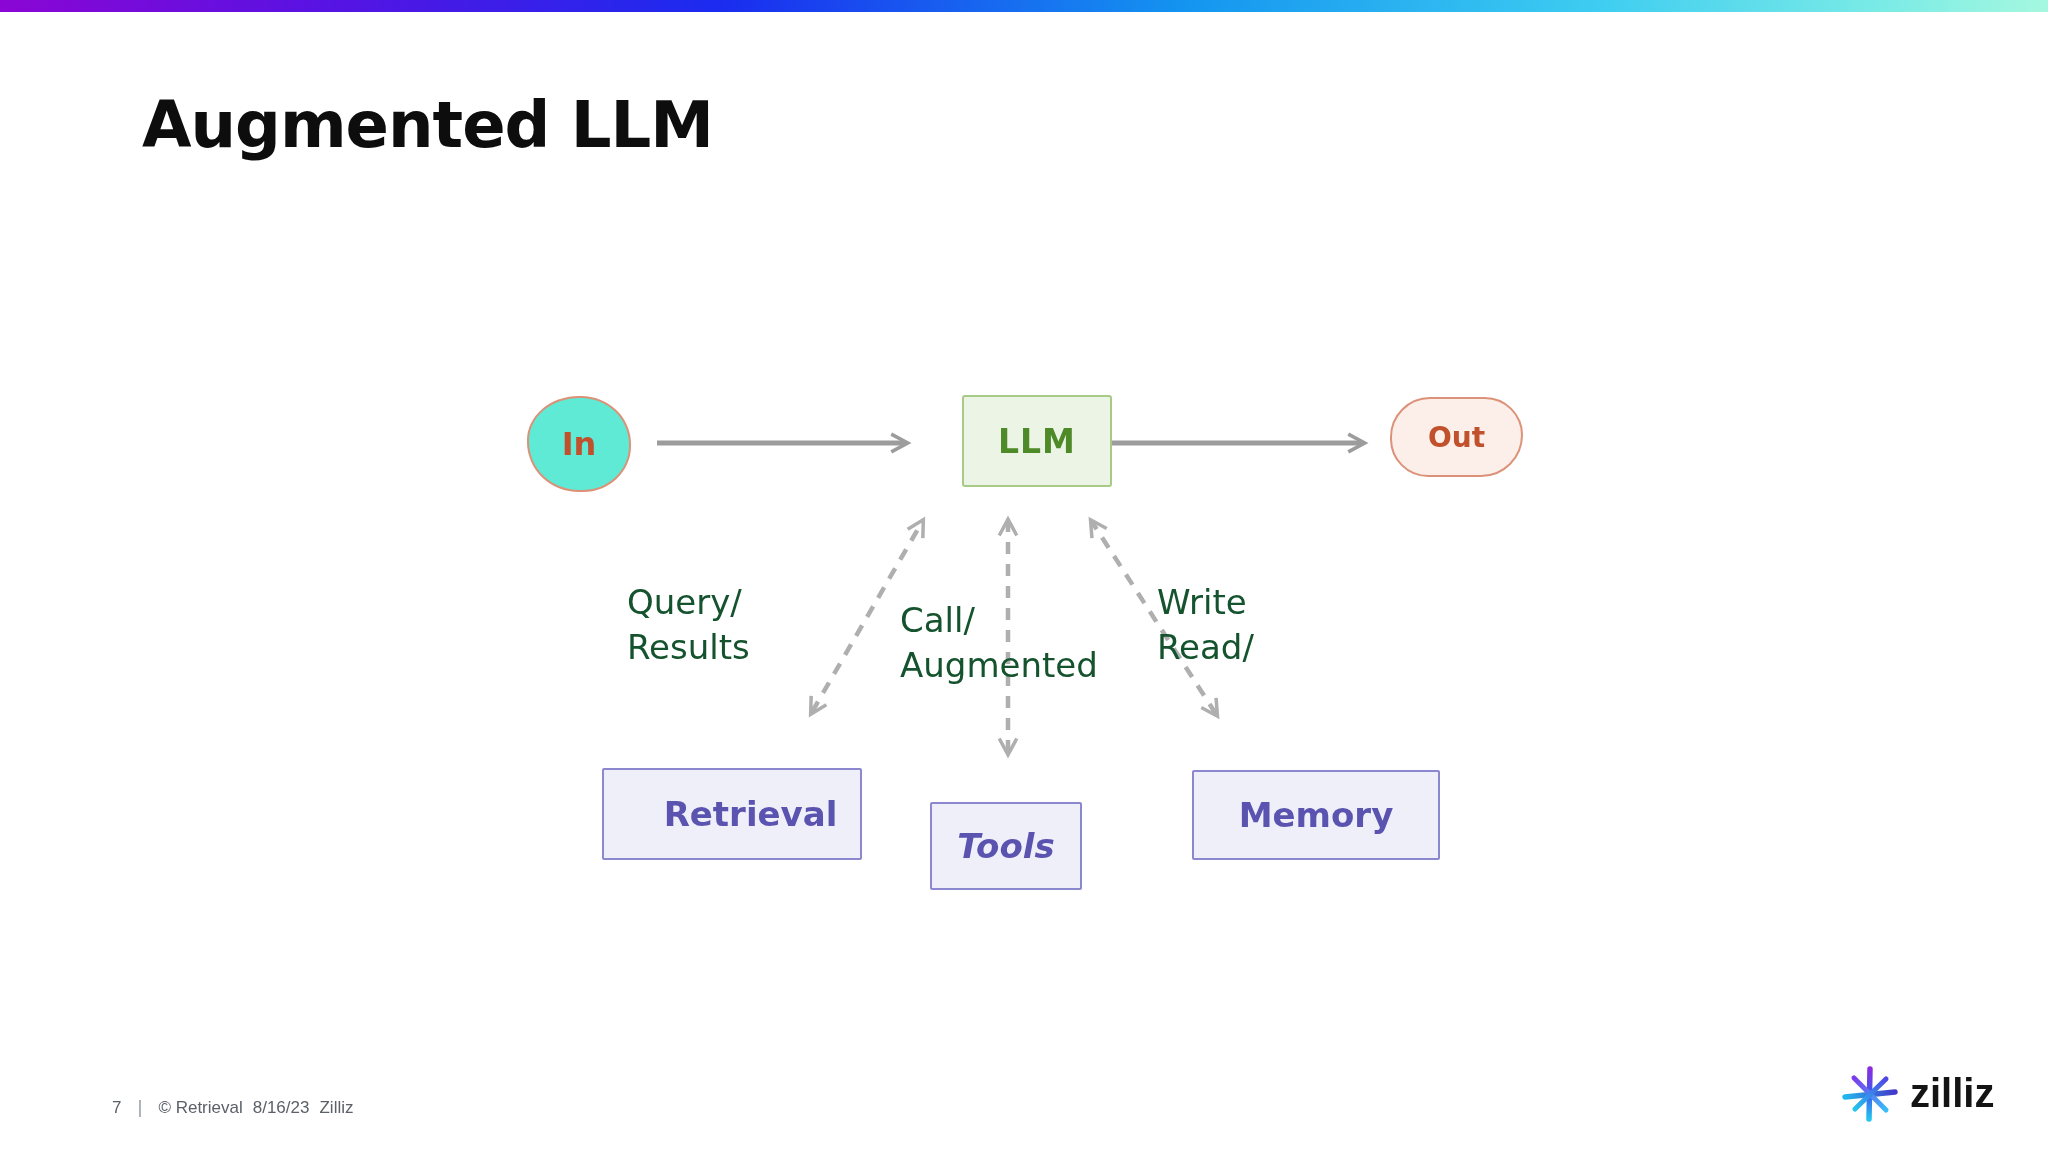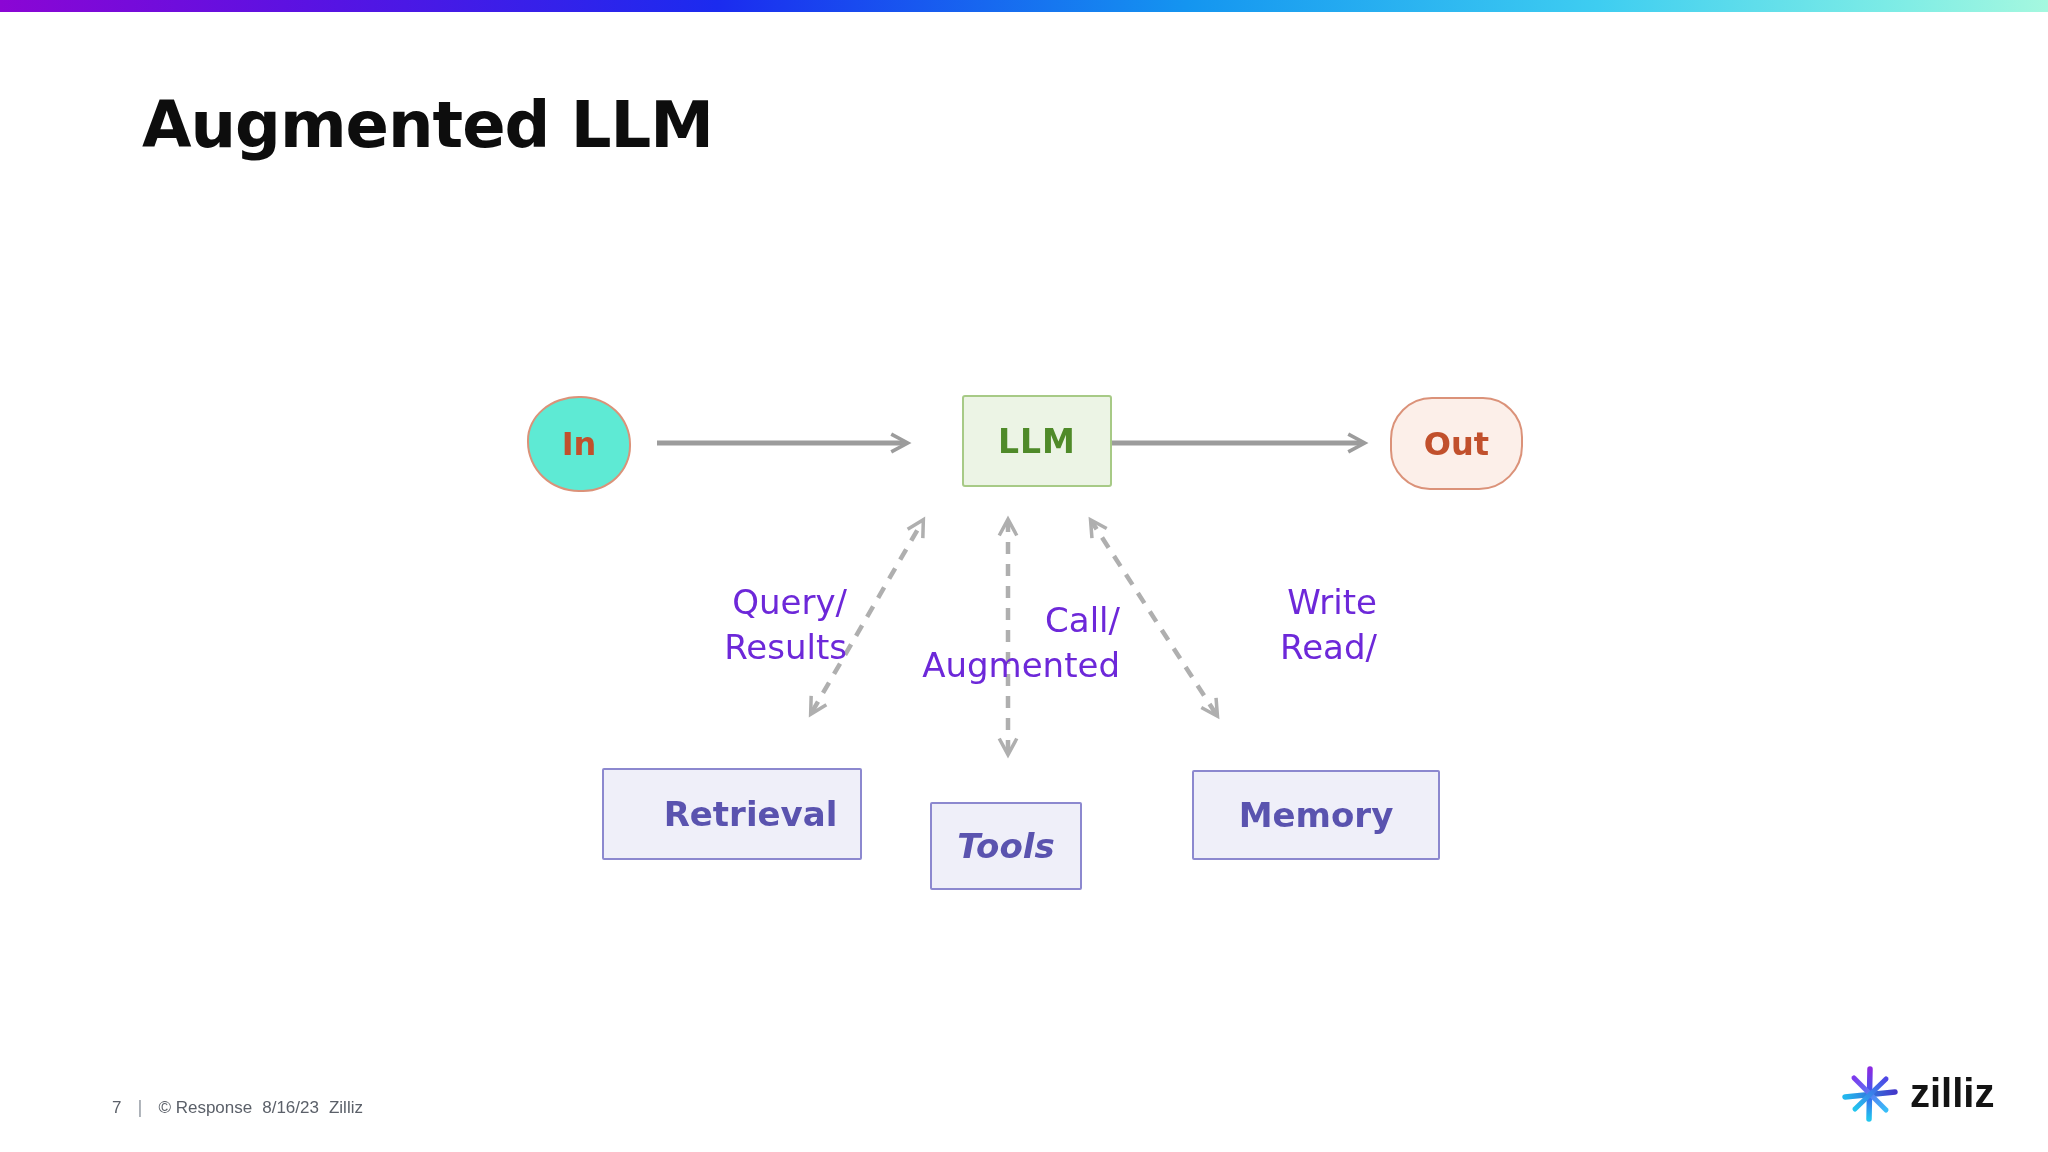--- a/index.html
+++ b/index.html
@@ -29,35 +29,35 @@
     background:#5eead4; border:2px solid #DB9279;
     border-radius:50% 48% 46% 50% / 46% 50% 48% 52%;
     color:#C1502C; font-size:32px;
   }
   .node-llm {
     left:962px; top:395px; width:150px; height:92px;
     background:#ECF4E5; border:2px solid #A7CA86; border-radius:3px;
     color:#4F8A29; font-size:33px; letter-spacing:1px;
   }
   .node-out {
-    left:1390px; top:397px; width:133px; height:93px;
+    left:1390px; top:397px; width:133px; height:80px;
     background:#FCEFE9; border:2px solid #DB9279; border-radius:42px 40px 44px 40px;
-    color:#C1502C; font-size:32px;text-align:right;
+    color:#C1502C; font-size:28px;text-align:right;
   }
   .node-tool {
     background:#EFEFF9; border:2px solid #8C88CF; border-radius:2px;
     color:#5A53AF; font-size:34px;
   }
   .node-retrieval { left:602px; top:768px; width:260px; height:92px;padding-left:37px; }
   .node-tools     { left:930px; top:802px; width:152px; height:88px;font-style:italic; }
   .node-memory    { left:1192px; top:770px; width:248px; height:90px; }
 
   .edge-label {
-    position:absolute; text-align:right;
-    color:#6d28d9; font-size:34px; line-height:45px; font-weight:400;
+    position:absolute; text-align:left;
+    color:#14532d; font-size:34px; line-height:45px; font-weight:400;
   }
   .lbl-query { left:627px;  top:580px; width:220px; }
   .lbl-call  { left:900px;  top:598px; width:220px; }
   .lbl-read  { left:1157px; top:580px; width:220px; }
 
   .footer {
     position:absolute; left:112px; top:1096px;
     display:flex; align-items:baseline;
     font-family:"Liberation Sans", sans-serif;
     font-size:17px; color:#5B6069;
@@ -145,21 +145,21 @@
     <div>Augmented</div>
   </div>
   <div class="edge-label lbl-read">
     <div>Write</div>
     <div>Read/</div>
   </div>
 
   <div class="footer">
     <span class="page-num">7</span>
     <span class="sep">|</span>
-    <span class="seg">© Response</span>
+    <span class="seg">© Retrieval</span>
     <span class="seg">8/16/23</span>
     <span class="seg">Zilliz</span>
   </div>
 
   <div class="logo">
     <svg width="58" height="62" viewBox="0 0 58 62" xmlns="http://www.w3.org/2000/svg">
       <defs>
         <linearGradient id="zg1" x1="0" y1="0" x2="0" y2="1">
           <stop offset="0" stop-color="#8B2BE2"></stop>
             <stop offset="0.5" stop-color="#3B5BEE"></stop>

